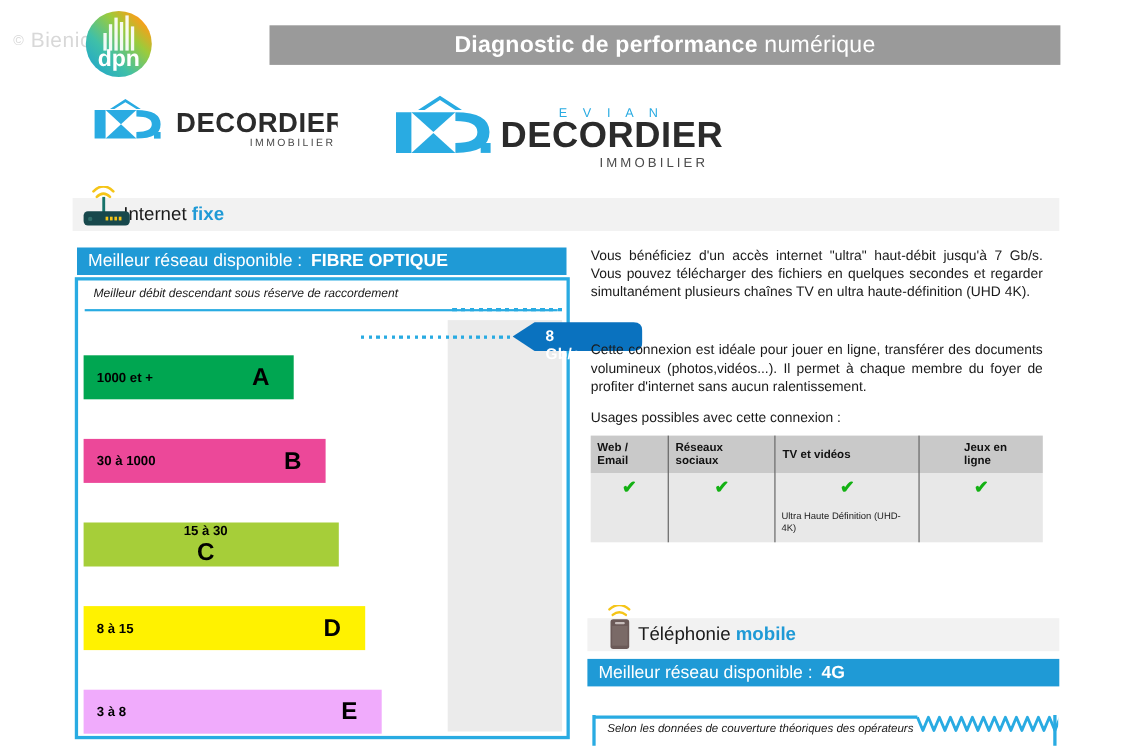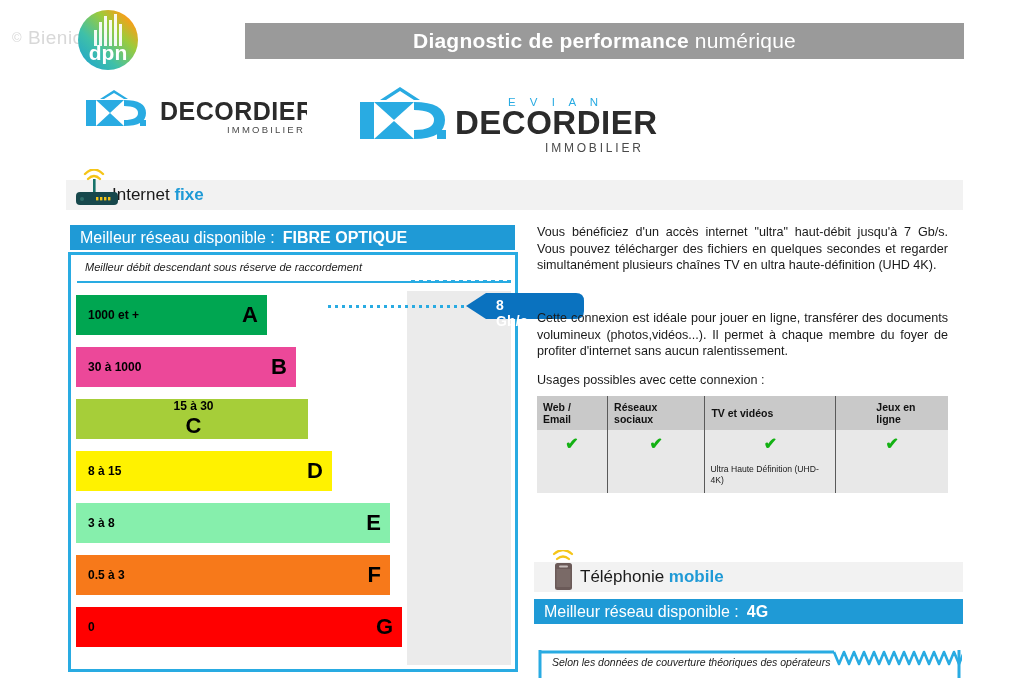--- a/index.html
+++ b/index.html
@@ -83,21 +83,22 @@
   .gray-col {
     position: absolute; right: 4px; top: 36px; width: 104px; bottom: 4px;
     background: #ebebeb;
   }
 
   .bars { position: absolute; left: 5px; top: 40px; right: 0; bottom: 0; }
   .bar-row { position: relative; height: 48px; margin-bottom: 4px; }
   .bar {
     position: relative; height: 40px;
     display: flex; align-items: center; justify-content: space-between;
-    padding: 0 9px 0 12px;
+    padding: 0 22px 0 12px;
+    margin-top: 28px;
   }
   .bar .range { font-size: 12px; font-weight: bold; color: #000; }
   .bar .grade { font-size: 22px; font-weight: bold; color: #000; }
 
   
   .connector {
     position: absolute; left: 257px; top: 50px;
     width: 140px; height: 3px;
     background-image: repeating-linear-gradient(to right,#29abe2 0 3px,transparent 3px 7px);
   }
@@ -275,21 +276,21 @@
           <span class="grade">C</span>
         </div>
       </div>
       <div class="bar-row">
         <div class="bar" id="b3" style="width: 256px; background: rgb(255, 242, 0);">
           <span class="range">8 à 15</span>
           <span class="grade">D</span>
         </div>
       </div>
       <div class="bar-row">
-        <div class="bar" id="b4" style="width: 314px; background: #86efac;">
+        <div class="bar" id="b4" style="width: 271px; background: #f0abfc;">
           <span class="range">3 à 8</span>
           <span class="grade">E</span>
         </div>
       </div>
       <div class="bar-row">
         <div class="bar" id="b5" style="width: 314px; background: rgb(247, 121, 26);">
           <span class="range">0.5 à 3</span>
           <span class="grade">F</span>
         </div>
       </div>

